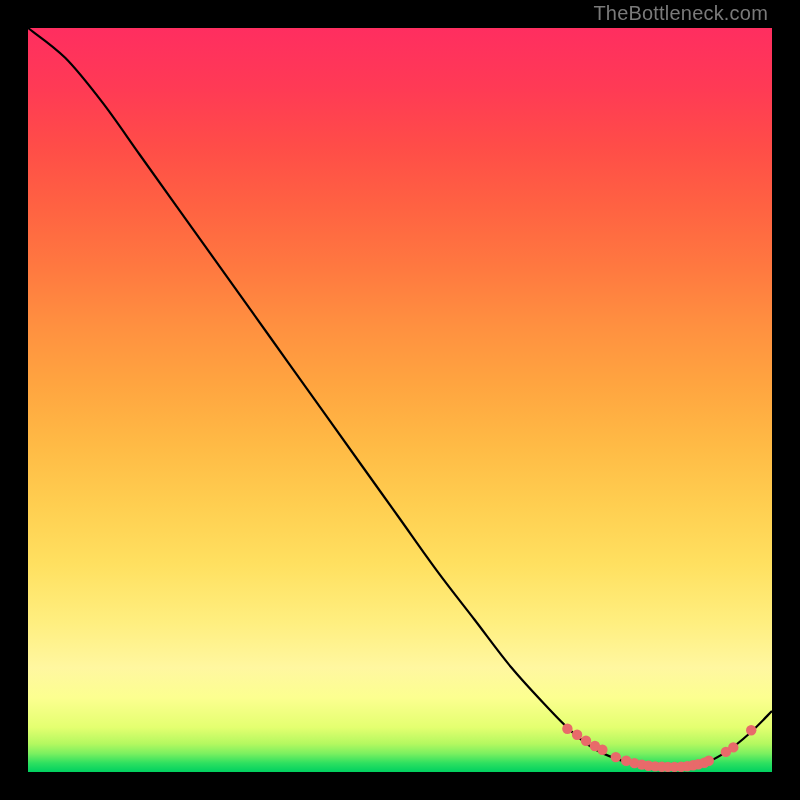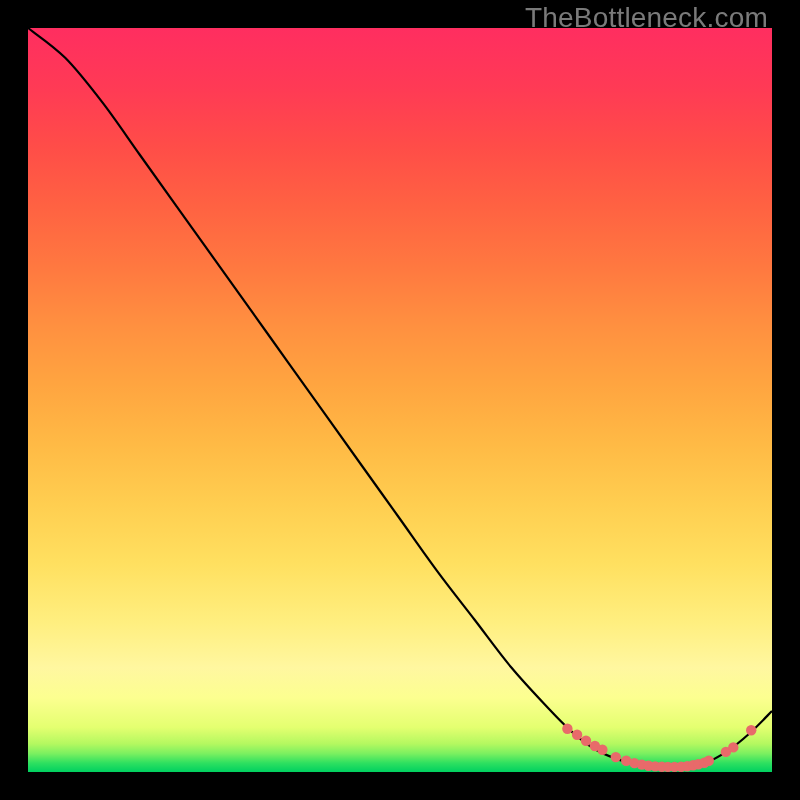--- a/index.html
+++ b/index.html
@@ -46,21 +46,21 @@
       #ff4d48 84%,
       #ff3a55 92%,
       #ff2e60 100%
     );
   }
   .watermark {
     position: absolute;
     top: 2px;
     right: 32px;
     color: #7a7a7a;
-    font-size: 28px;
+    font-size: 20px;
     letter-spacing: 0.2px;
   }
   svg.plot {
     position: absolute;
     left: 28px;
     top: 28px;
     width: 744px;
     height: 744px;
     overflow: visible;
   }

